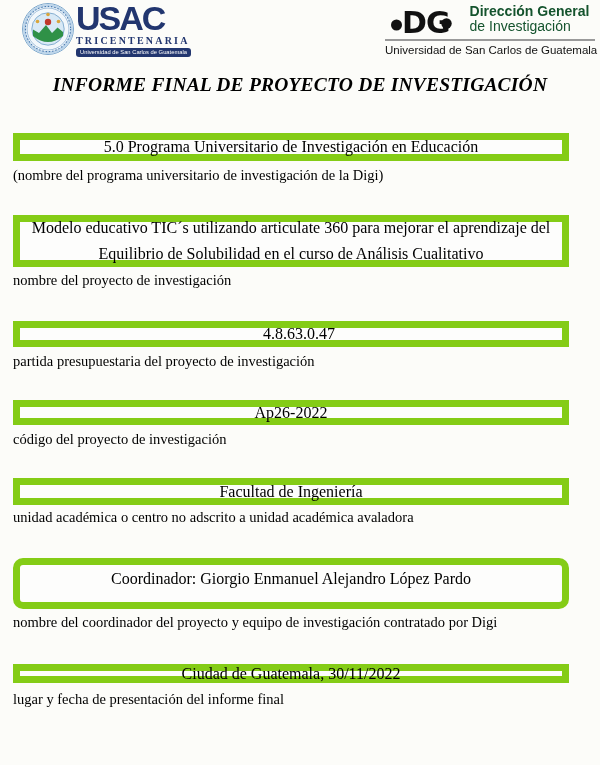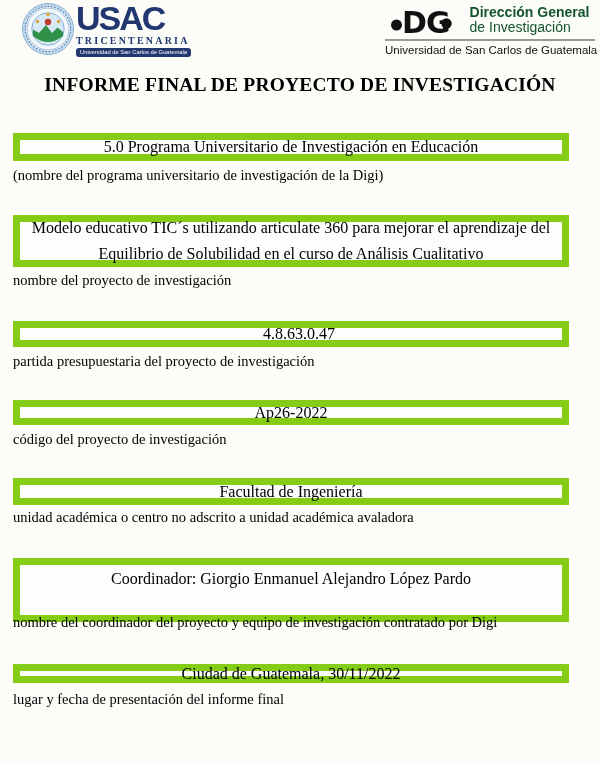--- a/index.html
+++ b/index.html
@@ -20,33 +20,33 @@
     font-family:"Liberation Serif",serif;font-weight:700;font-size:10px;
     letter-spacing:2.2px;color:#22366f;line-height:11px;margin-top:1px;white-space:nowrap;
   }
   .usac-banner{
     margin-top:2px;background:#22366f;color:#ffffff;border-radius:3px;
     font-family:"Liberation Sans",sans-serif;font-size:5.8px;line-height:6px;
     padding:1px 4px 2px 4px;white-space:nowrap;
   }
   
   .digi-logo{position:absolute;left:385px;top:4px;width:210px;}
-  .digi-row{display:flex;align-items:center;justify-content:center;gap:17px;}
+  .digi-row{display:flex;align-items:flex-start;justify-content:center;gap:17px;}
   .digi-name{display:flex;flex-direction:column;font-family:"Liberation Sans",sans-serif;color:#14532d;}
   .digi-name-line1{font-weight:700;font-size:14px;line-height:15px;white-space:nowrap;}
   .digi-name-line2{font-weight:400;font-size:14px;line-height:15px;white-space:nowrap;}
   .digi-rule{margin-top:3px;height:2px;background:#9a9a9a;}
   .digi-university{
     margin-top:3px;text-align:center;font-family:"Liberation Sans",sans-serif;
     font-size:11.5px;line-height:12px;color:#111;white-space:nowrap;
   }
   
   .doc-title{
     position:absolute;left:0;top:74px;width:600px;text-align:center;
-    font-weight:700;font-size:19.5px;letter-spacing:0.2px;
+    font-weight:700;font-size:19.5px;letter-spacing:0.2px;font-style:italic;
   }
   
   .fbox{
     position:absolute;left:13px;width:556px;box-sizing:border-box;
     border:7px solid #84cc16;background:#fdfdfc;
     display:flex;align-items:center;justify-content:center;
     text-align:center;font-size:16px;
   }
   .fbox.two-line{flex-direction:column;line-height:26px;align-items:center;}
   .fbox.top-align{align-items:flex-start;padding-top:5px;}
@@ -117,21 +117,21 @@
   <div class="fbox" style="top:400px;height:25px;">
     <span>Ap26-2022</span>
   </div>
   <div class="fcap" style="top:429px;">código del proyecto de investigación</div>
 
   <div class="fbox" style="top:478px;height:27px;">
     <span>Facultad de Ingeniería</span>
   </div>
   <div class="fcap" style="top:507px;">unidad académica o centro no adscrito a unidad académica avaladora</div>
 
-  <div class="fbox top-align" style="top:558px;height:64px;">
+  <div class="fbox top-align" style="top:558px;height:51px;border-radius:10px;">
     <span>Coordinador: Giorgio Enmanuel Alejandro López Pardo</span>
   </div>
   <div class="fcap" style="top:612px;">nombre del coordinador del proyecto y equipo de investigación contratado por Digi</div>
 
   <div class="fbox" style="top:664px;height:19px;">
     <span>Ciudad de Guatemala, 30/11/2022</span>
   </div>
   <div class="fcap" style="top:689px;">lugar y fecha de presentación del informe final</div>
 
 </div>

